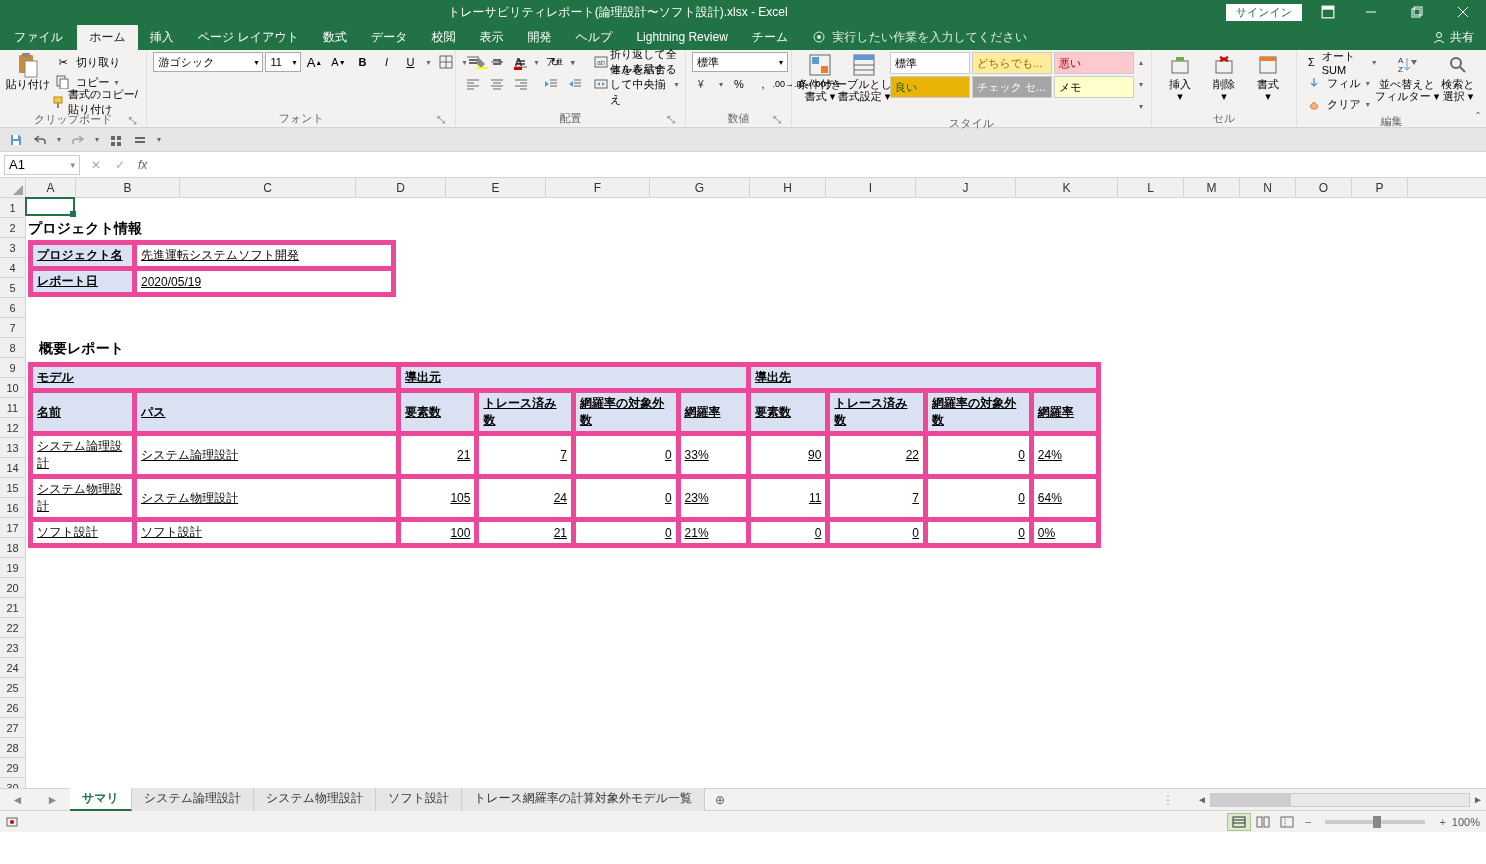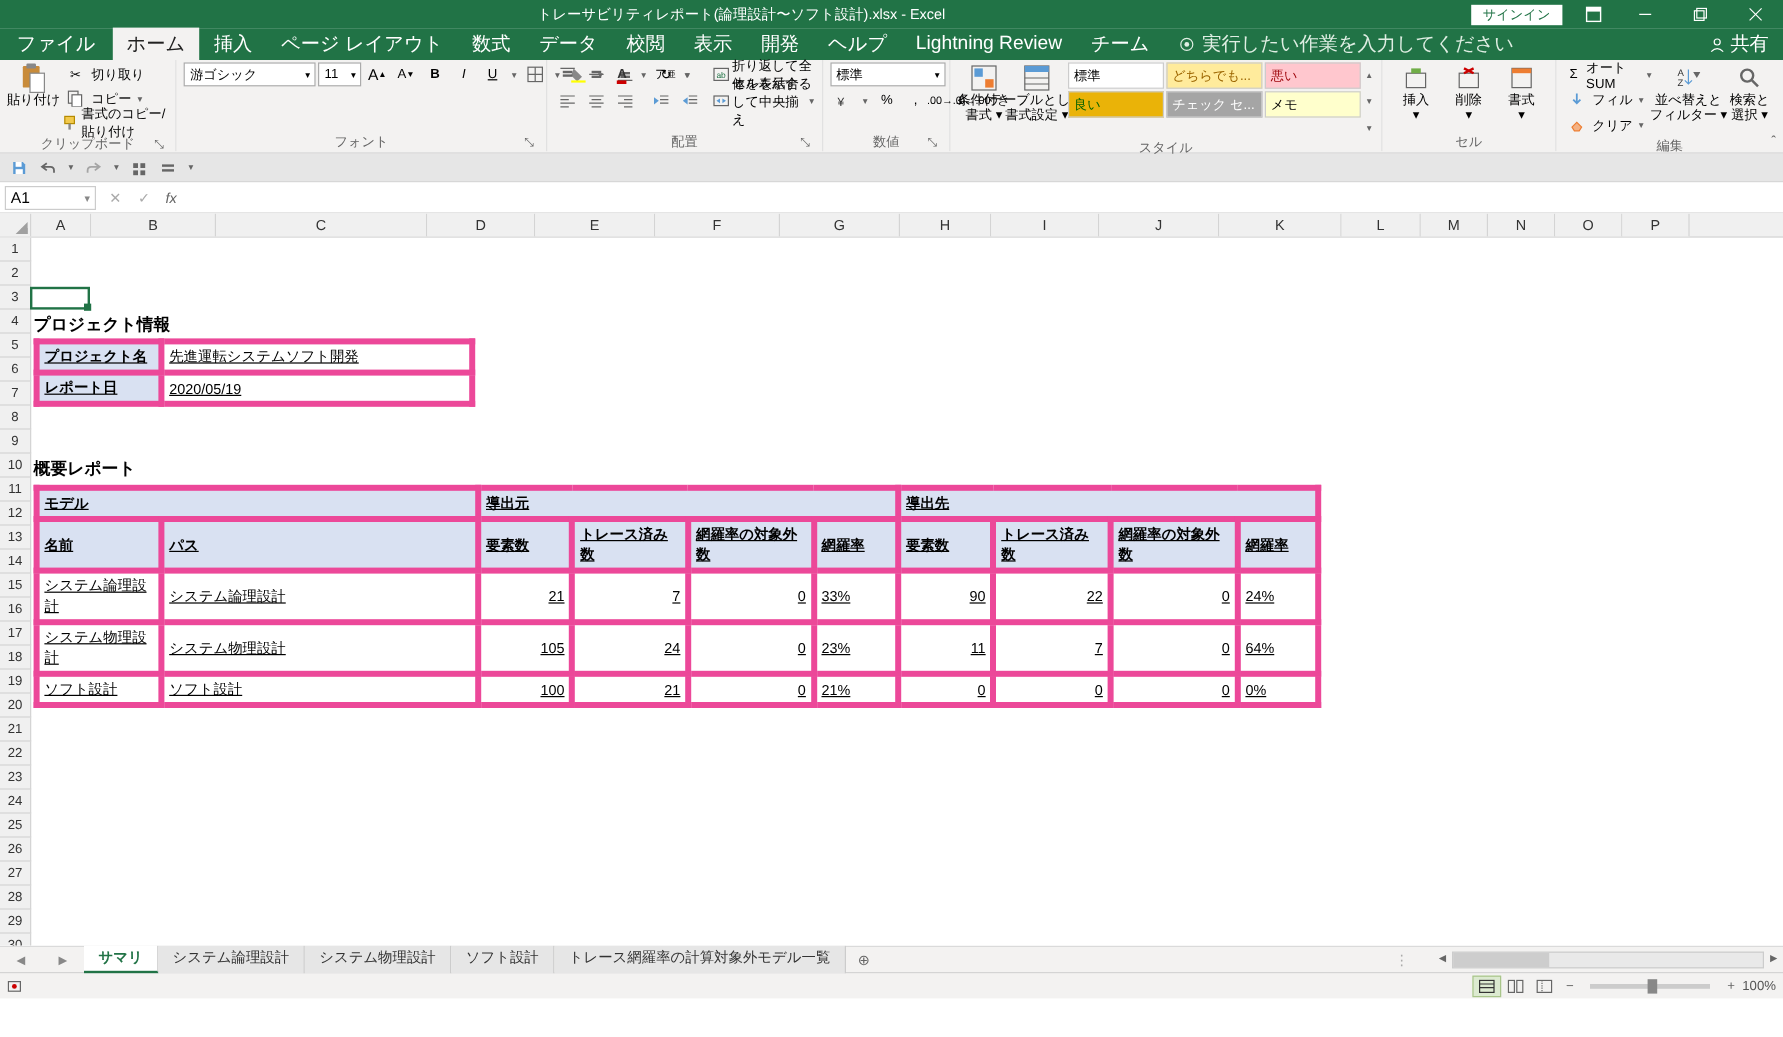--- a/index.html
+++ b/index.html
@@ -7,21 +7,21 @@
 
 
 .titlebar { background: #217346; height: 24px; display: flex; align-items: center; color: #fff; font-size: 12px; }
 .titlebar .title { flex: 1; text-align: center; }
 .titlebar .signin { background: #fff; color: #217346; padding: 1px 10px; margin-right: 6px; font-size: 11px; }
 .titlebar .winbtn { width: 46px; height: 24px; display: flex; align-items: center; justify-content: center; font-size: 12px; color: #fff; }
 .titlebar .winbtn svg { width: 12px; height: 12px; }
 .titlebar .ribbon-toggle { width: 40px; display: flex; align-items: center; justify-content: center; }
 
 
-.ribbontabs { background: #217346; height: 26px; display: flex; align-items: center; color: #fff; font-size: 16px; }
+.ribbontabs { background: #217346; height: 26px; display: flex; align-items: center; color: #fff; font-size: 12px; }
 .ribbontabs .tab { padding: 4px 12px; cursor: pointer; }
 .ribbontabs .tab.file { padding: 4px 14px; }
 .ribbontabs .tab.active { background: #f3f2f1; color: #222; }
 .ribbontabs .tellme { margin-left: 12px; display: flex; align-items: center; color: #dfeee3; }
 .ribbontabs .tellme svg { margin-right: 6px; }
 .ribbontabs .spacer { flex: 1; }
 .ribbontabs .share { padding: 4px 12px; display: flex; align-items: center; }
 .ribbontabs .share svg { margin-right: 4px; }
 
 
@@ -54,21 +54,21 @@
 
 
 .gridwrap { position: relative; height: 610px; overflow: hidden; background: #fff; }
 .colheaders { display: flex; height: 20px; background: #f0f0f0; border-bottom: 1px solid #d4d4d4; }
 .corner { width: 26px; border-right: 1px solid #d4d4d4; background: #f0f0f0; position: relative; }
 .corner::after { content: ""; position: absolute; right: 2px; bottom: 2px; border: 5px solid transparent; border-right-color: #a0a0a0; border-bottom-color: #a0a0a0; }
 .colh { border-right: 1px solid #d4d4d4; text-align: center; font-size: 12px; color: #333; line-height: 20px; background: #f0f0f0; }
 .gridbody { display: flex; }
 .rowheaders { width: 26px; background: #f0f0f0; }
 .rowh { height: 20px; border-bottom: 1px solid #d4d4d4; border-right: 1px solid #d4d4d4; text-align: center; font-size: 11px; color: #333; line-height: 20px; }
-.cells { position: relative; flex: 1; margin-top: 42px; }
+.cells { position: relative; flex: 1; }
 .cellcursor { position: absolute; border: 2px solid #217346; pointer-events: none; }
 .cellcursor::after { content: ""; position: absolute; right: -3px; bottom: -3px; width: 6px; height: 6px; background: #217346; }
 
 
 .section-title { font-size: 14px; font-weight: bold; position: absolute; }
 table.ptbl { position: absolute; border-collapse: collapse; font-size: 12px; }
 table.ptbl td, table.ptbl th { border: 5px solid #ec4899; padding: 2px 4px; height: 18px; text-decoration: underline; }
 table.ptbl th { background: #d9e1f2; text-align: left; font-weight: bold; }
 .num { text-align: right; }
 
@@ -630,21 +630,21 @@
               <th style="width:104px">プロジェクト名</th>
               <td>先進運転システムソフト開発</td>
             </tr>
         <tr>
               <th>レポート日</th>
               <td>2020/05/19</td>
             </tr>
       </tbody>
         </table>
 
-      <div class="section-title" style="left:2px;top:142px">概要レポート</div>
+      <div class="section-title" style="left:13px;top:142px">概要レポート</div>
 
       <table class="ptbl" style="left:2px;top:164px">
         <tbody>
             <tr>
           <th colspan="2" style="width:368px">モデル</th>
           <th colspan="4" style="width:350px">導出元</th>
           <th colspan="4" style="width:350px">導出先</th>
         </tr>
         <tr>
           <th style="width:104px">名前</th>

